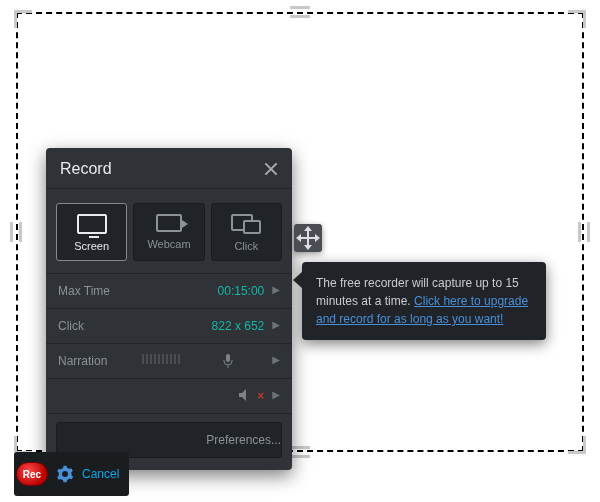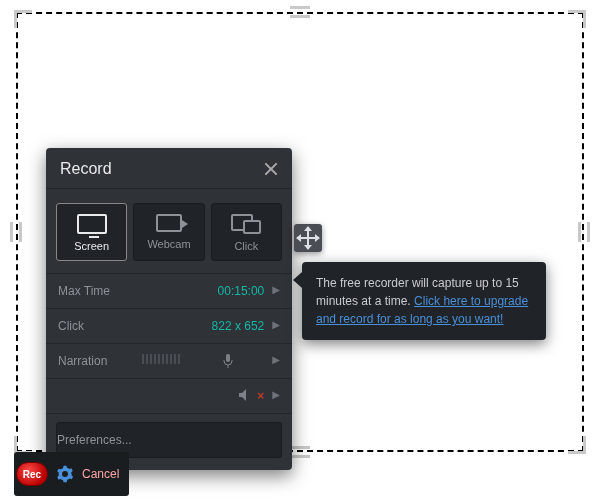--- a/index.html
+++ b/index.html
@@ -94,21 +94,21 @@
 .mute-x { color:#c0392b; font-weight:bold; margin-left:4px; }
 .meter { display:inline-flex; gap:2px; margin-right:8px; }
 .meter i { width:2px; height:10px; background:#4a4e54; display:block; }
 .mic-svg { opacity:.7; margin-right:4px; }
 .spk-svg { opacity:.7; }
 
 .prefs-row { padding: 8px 10px 12px 10px; border-top:1px solid #23262a; }
 .prefs-btn {
   width:100%; background:#202327; border:1px solid #1a1d20;
   border-radius:3px; color:#8d9298; font-size:12px;
-  padding:10px 0; text-align:left; cursor:pointer;
+  padding:10px 0; text-align:right; cursor:pointer;
 }
 
 .move-handle {
   position:absolute; left: 294px; top: 224px;
   width:28px; height:28px; background:#4a4e54;
   border-radius:3px; display:flex; align-items:center; justify-content:center;
   box-shadow: 0 2px 6px rgba(0,0,0,0.4);
 }
 .arrows { position:relative; width:18px; height:18px; }
 .arrows::before, .arrows::after {
@@ -146,21 +146,21 @@
   border-radius:3px;
 }
 .rec-btn {
   width:32px; height:24px; border-radius:12px;
   background: radial-gradient(circle at 40% 35%, #ff4a4a, #b80000 70%);
   color:#fff; font-size:10px; font-weight:bold;
   display:flex; align-items:center; justify-content:center;
   cursor:pointer; border:1px solid #7a0000;
 }
 .gear-svg { cursor:pointer; }
-.cancel-link { color:#fca5a5; font-size:12px; cursor:pointer; padding-right:4px; }
+.cancel-link { color:#0ea5e9; font-size:12px; cursor:pointer; padding-right:4px; }
 </style>
 </head>
 <body>
 
 <div class="capture-frame"></div>
 <div class="corner tl"></div>
 <div class="corner tr"></div>
 <div class="corner bl"></div>
 <div class="corner br"></div>
 <div class="edge-h top"></div>

